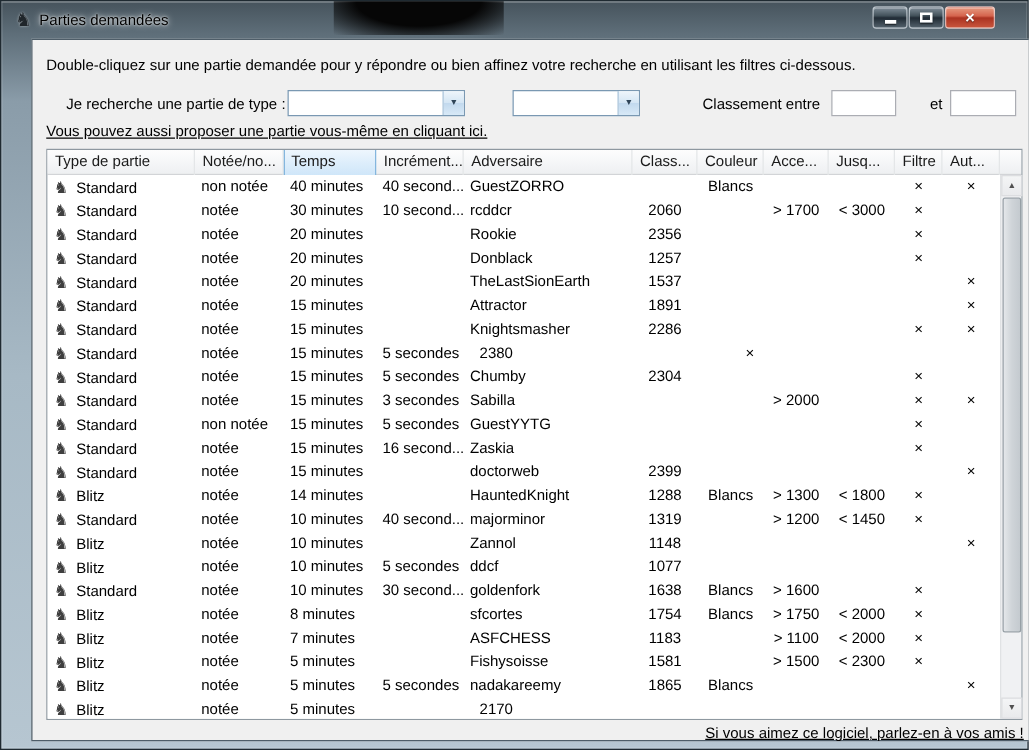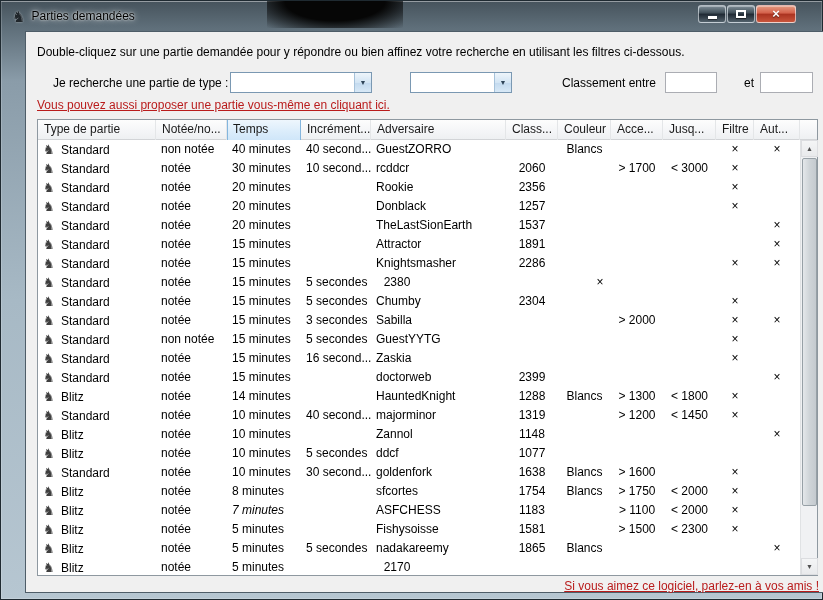--- a/index.html
+++ b/index.html
@@ -47,21 +47,21 @@
   .combo-val{flex:1;padding-left:4px;overflow:hidden;white-space:nowrap;}
   .combo-btn{width:17px;height:100%;display:flex;align-items:center;justify-content:center;
     background:linear-gradient(180deg,#eef5fb 0%,#d3e5f4 50%,#c2d9ee 51%,#d8e9f7 100%);
     border-left:1px solid #a6c2da;font-size:7px;color:#2e4458;}
 
   .txt{position:absolute;top:40px;height:21px;border:1px solid #abadb3;background:#fff;
     font-family:"Liberation Sans",sans-serif;font-size:12px;padding:0 3px;outline:none;}
   .input-min{left:639px;width:52px;}
   .input-max{left:734px;width:53px;}
 
-  .link{position:absolute;color:#b91c1c;text-decoration:underline;white-space:nowrap;cursor:pointer;}
+  .link{position:absolute;color:#000000;text-decoration:underline;white-space:nowrap;cursor:pointer;}
   .propose{left:11px;top:66px;}
   .share{top:547px;right:12px;}
 
   .table{position:absolute;left:11px;top:87px;width:781px;height:457px;background:#fff;
     border:1px solid #8e98a0;}
   .thead{position:absolute;left:0;top:0;width:779px;height:20px;display:flex;
     background:linear-gradient(180deg,#fdfdfd 0%,#f4f5f7 60%,#eef0f2 100%);
     border-bottom:1px solid #d2d4d7;}
   .hcell{height:20px;line-height:19px;padding-left:6px;border-right:1px solid #e4e6e8;
     white-space:nowrap;overflow:hidden;color:#1a1a1a;cursor:default;flex-shrink:0;}
@@ -385,21 +385,21 @@
             <div class="tcell center" style="width: 52px;">1754</div>
             <div class="tcell center" style="width: 53px;">Blancs</div>
             <div class="tcell center" style="width: 52px;">&gt; 1750</div>
             <div class="tcell center" style="width: 53px;">&lt; 2000</div>
             <div class="tcell center" style="width: 38px;">×</div>
             <div class="tcell center" style="width: 46px;"></div>
           </div>
           <div class="trow">
             <div class="tcell" style="width: 118px;"><span class="knight">♞</span><span>Blitz</span></div>
             <div class="tcell" style="width: 71px;">notée</div>
-            <div class="tcell" style="width: 74px; font-style: italic;">7 minutes</div>
+            <div class="tcell" style="width: 74px;">7 minutes</div>
             <div class="tcell" style="width: 70px;"></div>
             <div class="tcell" style="width: 135px;">ASFCHESS</div>
             <div class="tcell center" style="width: 52px;">1183</div>
             <div class="tcell center" style="width: 53px;"></div>
             <div class="tcell center" style="width: 52px;">&gt; 1100</div>
             <div class="tcell center" style="width: 53px;">&lt; 2000</div>
             <div class="tcell center" style="width: 38px;">×</div>
             <div class="tcell center" style="width: 46px;"></div>
           </div>
           <div class="trow">

